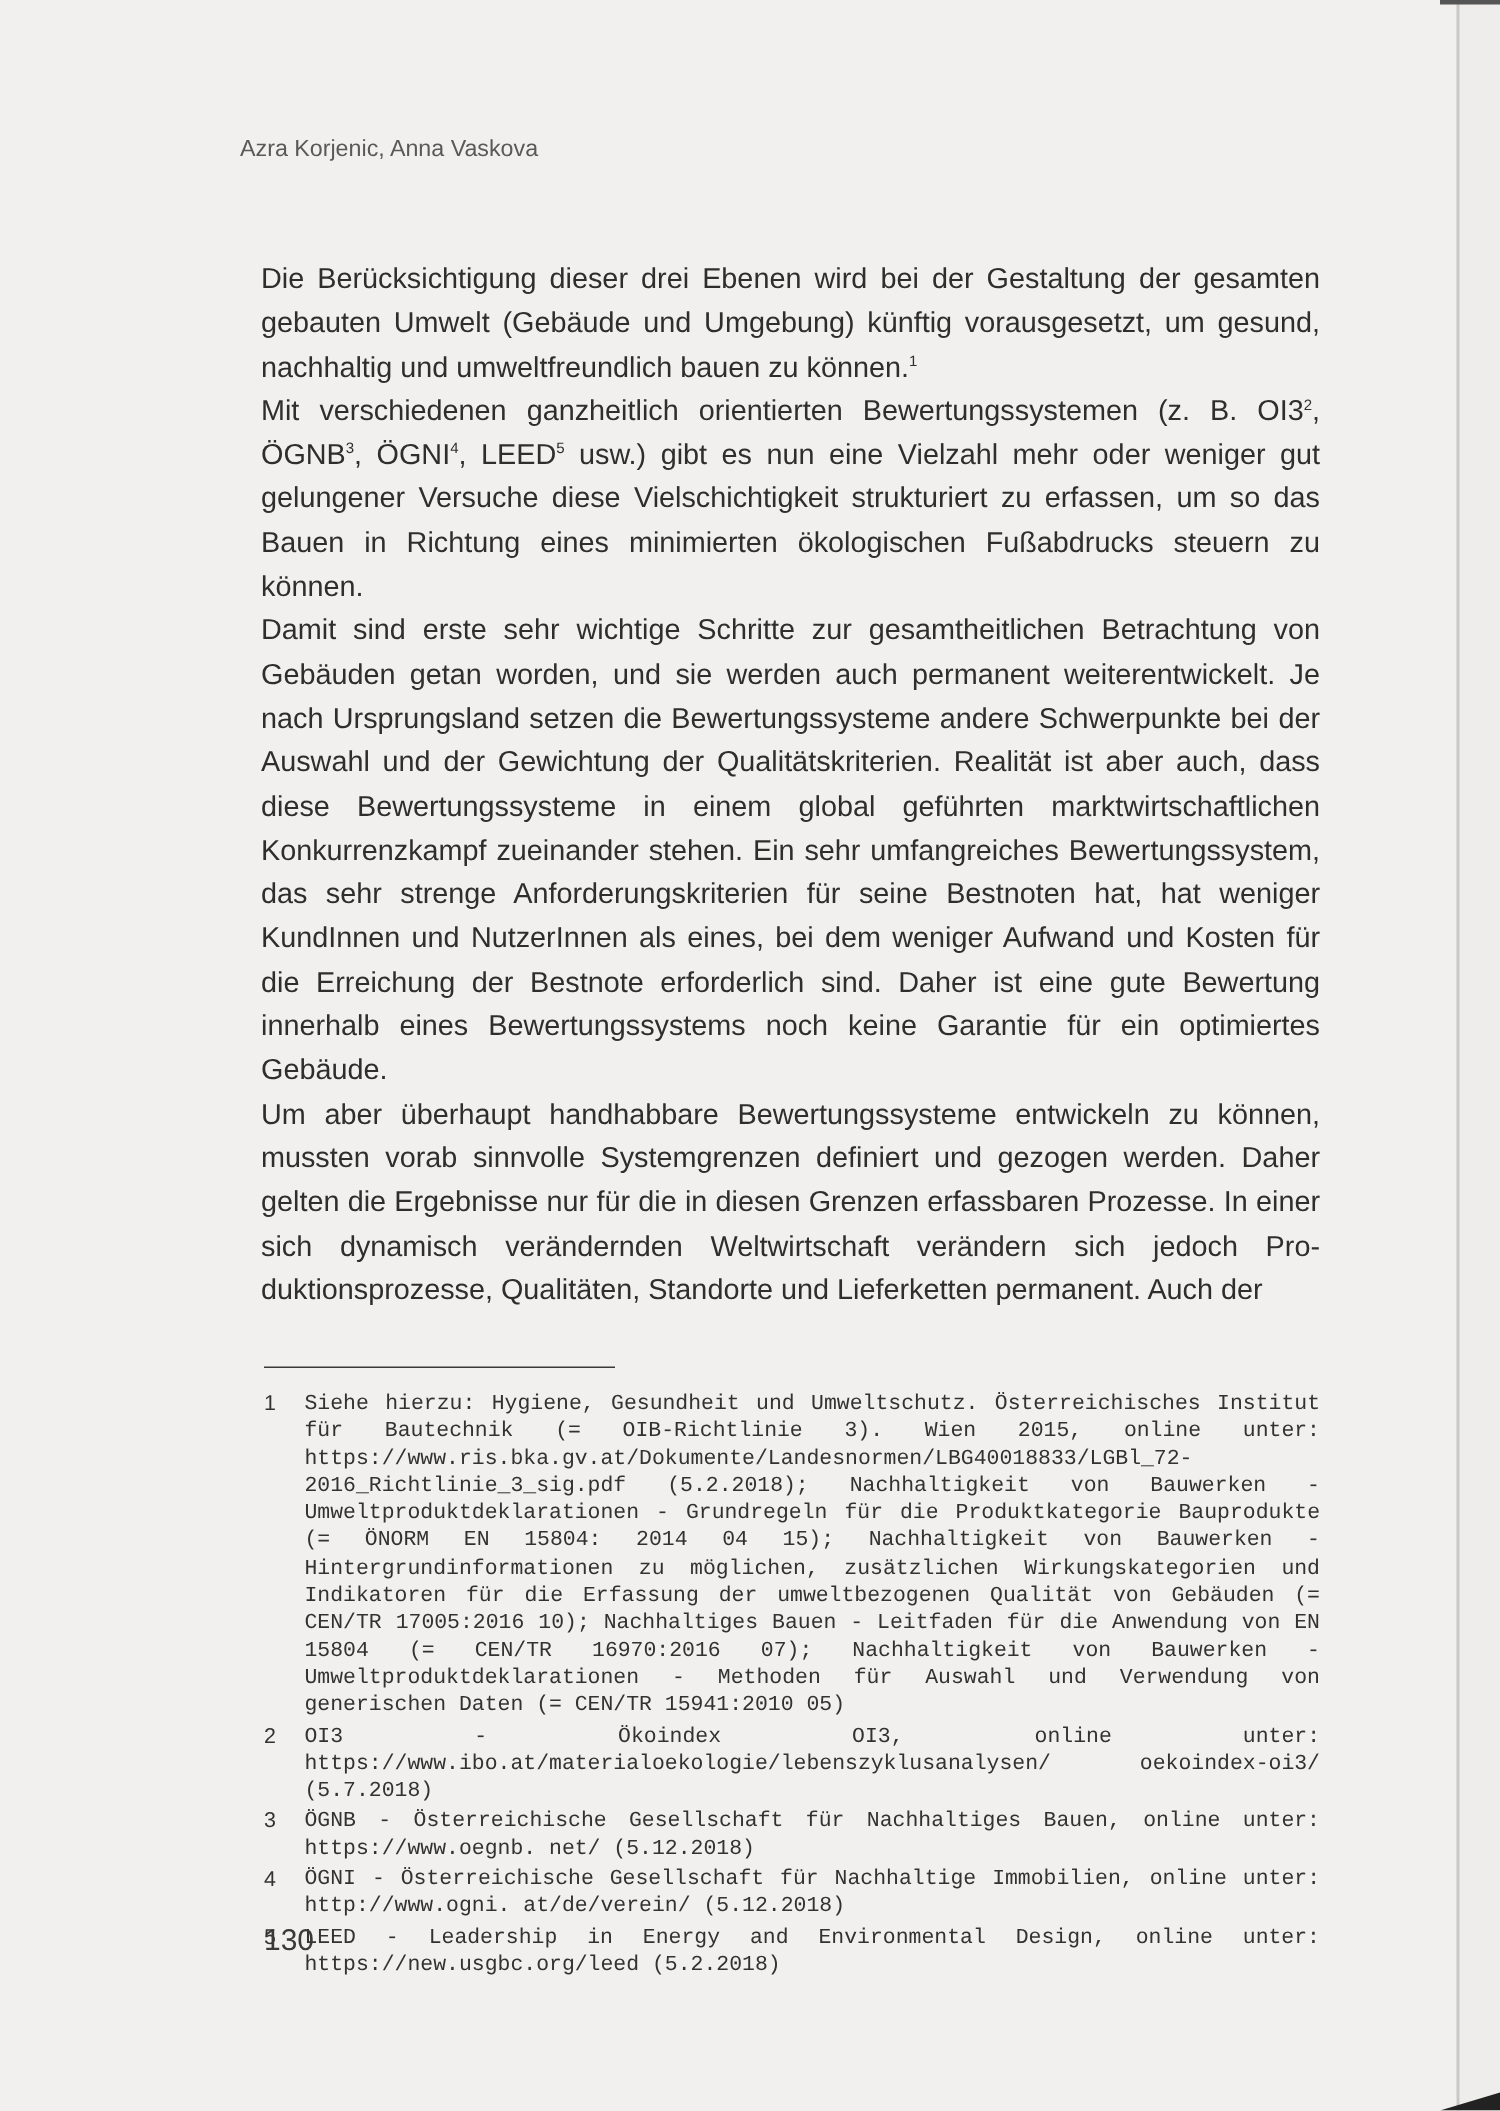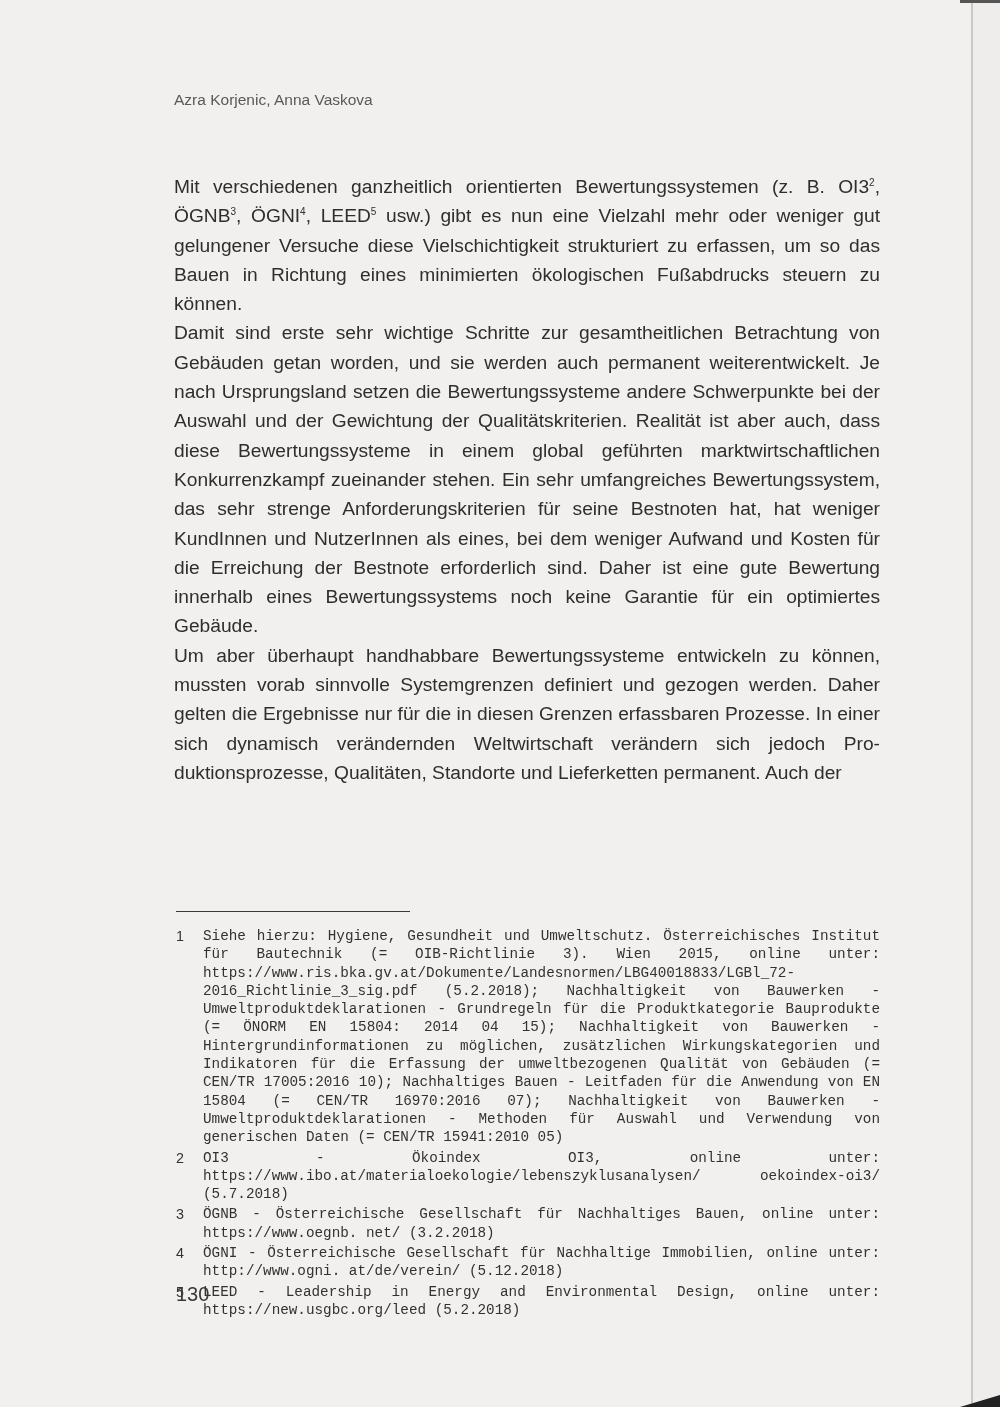--- a/index.html
+++ b/index.html
@@ -21,21 +21,21 @@
   .corner-shadow {
     position: absolute; right: 0; bottom: 0; width: 0; height: 0;
     border-left: 40px solid transparent;
     border-bottom: 12px solid #222;
   }
   .top-shadow {
     position: absolute; left: 960px; top: 0; width: 40px; height: 3px;
     background: #555;
   }
   .running-head {
-    position: absolute; left: 174px; top: 91px;
+    position: absolute; left: 160px; top: 91px;
     font-size: 15.5px; color: #5a5958; letter-spacing: 0;
   }
   .body-text {
     position: absolute; left: 174px; top: 172px; width: 706px;
     font-size: 19.2px; line-height: 29.3px; color: #2f2e2d;
     text-align: justify;
   }
   .body-text p { margin: 0; }
   .body-text sup, .fn sup { font-size: 10px; vertical-align: 7px; line-height: 0; }
   .fn-rule {
@@ -58,39 +58,40 @@
 <body>
 
 <div class="page-edge-right"></div>
 <div class="page-edge"></div>
 <div class="top-shadow"></div>
 <div class="corner-shadow"></div>
 
 <div class="running-head">Azra Korjenic, Anna Vaskova</div>
 
 <div class="body-text">
+  <p><span>Die Berücksichtigung dieser drei Ebenen wird bei der Gestaltung der gesam­ten gebauten Umwelt (Gebäude und Umgebung) künftig vorausgesetzt, um ge­sund, nachhaltig und umweltfreundlich bauen zu können.</span><sup>1</sup></p>
   <p><span>Mit verschiedenen ganzheitlich orientierten Bewertungssystemen (z. B. OI3</span><sup>2</sup><span>, ÖGNB</span><sup>3</sup><span>, ÖGNI</span><sup>4</sup><span>, LEED</span><sup>5</sup><span> usw.) gibt es nun eine Vielzahl mehr oder weniger gut gelungener Versuche diese Vielschichtigkeit strukturiert zu erfassen, um so das Bauen in Richtung eines minimierten ökologischen Fußabdrucks steuern zu können.</span></p>
   <p><span>Damit sind erste sehr wichtige Schritte zur gesamtheitlichen Betrachtung von Gebäuden getan worden, und sie werden auch permanent weiterentwickelt. Je nach Ursprungsland setzen die Bewertungssysteme andere Schwerpunkte bei der Auswahl und der Gewichtung der Qualitätskriterien. Realität ist aber auch, dass diese Bewertungssysteme in einem global geführten marktwirtschaftlichen Konkurrenzkampf zueinander stehen. Ein sehr umfangreiches Bewertungs­system, das sehr strenge Anforderungskriterien für seine Bestnoten hat, hat weniger KundInnen und NutzerInnen als eines, bei dem weniger Aufwand und Kosten für die Erreichung der Bestnote erforderlich sind. Daher ist eine gute Bewertung innerhalb eines Bewertungssystems noch keine Garantie für ein op­timiertes Gebäude.</span></p>
   <p><span>Um aber überhaupt handhabbare Bewertungssysteme entwickeln zu können, mussten vorab sinnvolle Systemgrenzen definiert und gezogen werden. Daher gelten die Ergebnisse nur für die in diesen Grenzen erfassbaren Prozesse. In einer sich dynamisch verändernden Weltwirtschaft verändern sich jedoch Pro­duktionsprozesse, Qualitäten, Standorte und Lieferketten permanent. Auch der</span></p>
 </div>
 
 <div class="fn-rule"></div>
 
 <div class="footnotes">
   <div class="fn">
     <span class="fn-num">1</span>
     <span class="fn-text">Siehe hierzu: Hygiene, Gesundheit und Umweltschutz. Österreichisches Institut für Bautechnik (= OIB-Richtlinie 3). Wien 2015, online unter: https://www.ris.bka.gv.at/Dokumente/Landesnor­men/LBG40018833/LGBl_72-2016_Richtlinie_3_sig.pdf (5.2.2018); Nachhaltigkeit von Bau­werken - Umweltproduktdeklarationen - Grundregeln für die Produktkategorie Bauprodukte (= ÖNORM EN 15804: 2014 04 15); Nachhaltigkeit von Bauwerken - Hintergrundinformationen zu möglichen, zusätzlichen Wirkungskategorien und Indikatoren für die Erfassung der umweltbe­zogenen Qualität von Gebäuden (= CEN/TR 17005:2016 10); Nachhaltiges Bauen - Leitfaden für die Anwendung von EN 15804 (= CEN/TR 16970:2016 07); Nachhaltigkeit von Bauwerken - Umweltproduktdeklarationen - Methoden für Auswahl und Verwendung von generischen Daten (= CEN/TR 15941:2010 05)</span>
   </div>
   <div class="fn">
     <span class="fn-num">2</span>
     <span class="fn-text">OI3 - Ökoindex OI3, online unter: https://www.ibo.at/materialoekologie/lebenszyklusanalysen/ oekoindex-oi3/ (5.7.2018)</span>
   </div>
   <div class="fn">
     <span class="fn-num">3</span>
-    <span class="fn-text">ÖGNB - Österreichische Gesellschaft für Nachhaltiges Bauen, online unter: https://www.oegnb. net/ (3.2.2018)</span>
+    <span class="fn-text">ÖGNB - Österreichische Gesellschaft für Nachhaltiges Bauen, online unter: https://www.oegnb. net/ (5.12.2018)</span>
   </div>
   <div class="fn">
     <span class="fn-num">4</span>
     <span class="fn-text">ÖGNI - Österreichische Gesellschaft für Nachhaltige Immobilien, online unter: http://www.ogni. at/de/verein/ (5.12.2018)</span>
   </div>
   <div class="fn">
     <span class="fn-num">5</span>
     <span class="fn-text">LEED - Leadership in Energy and Environmental Design, online unter: https://new.usgbc.org/leed (5.2.2018)</span>
   </div>
 </div>

